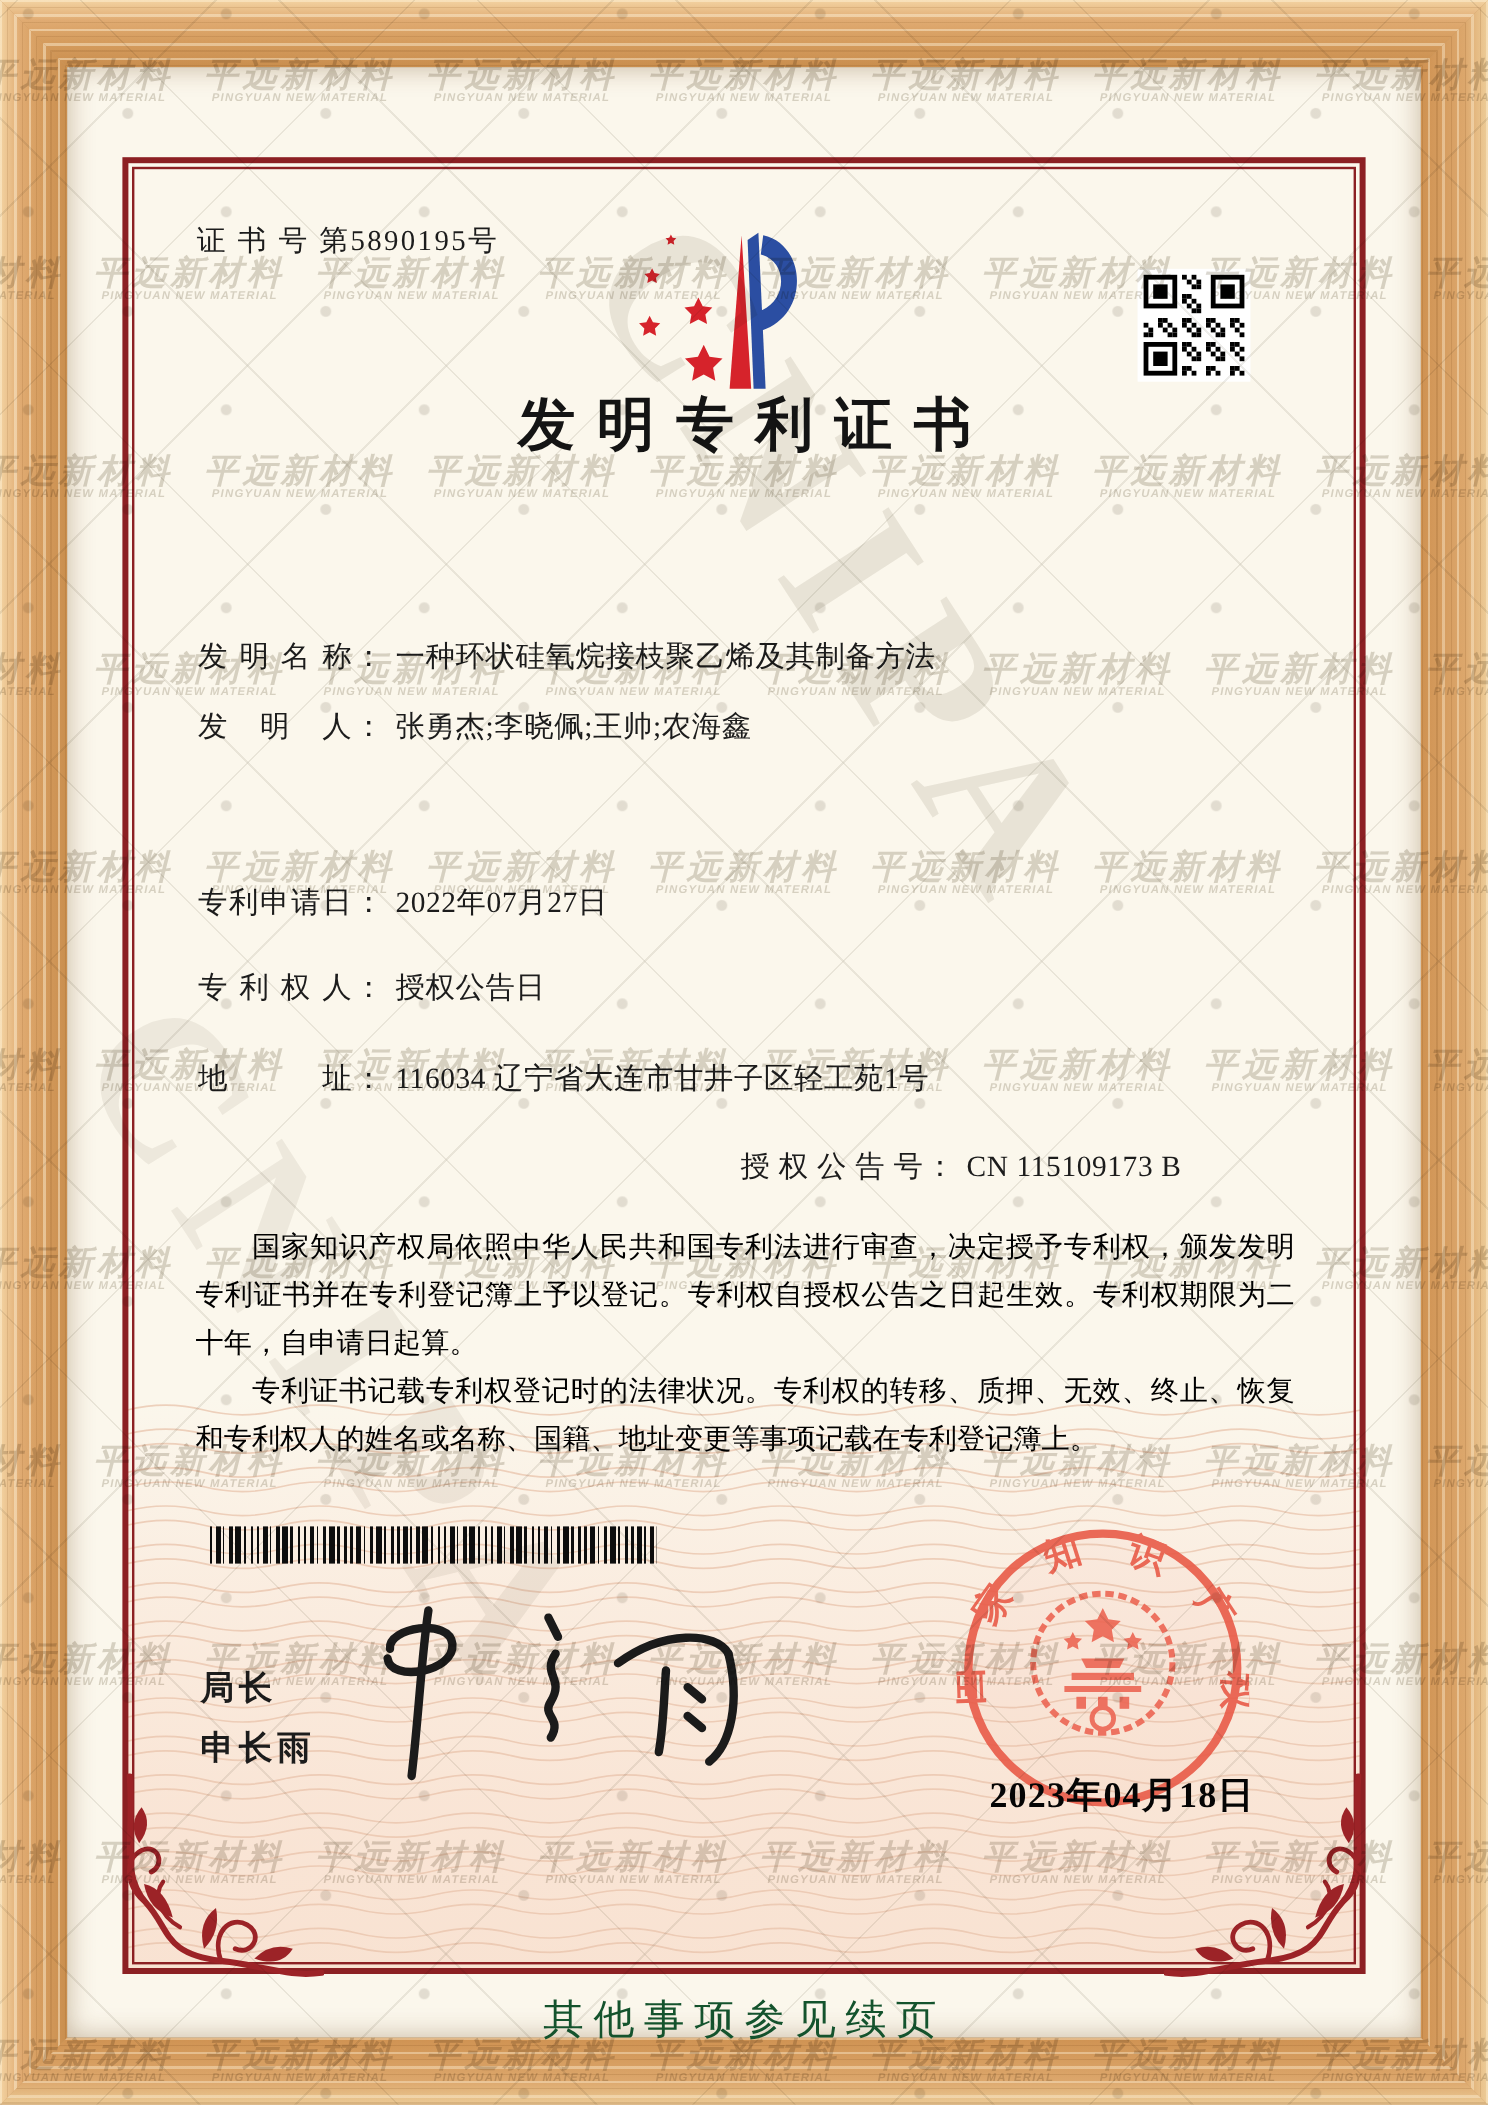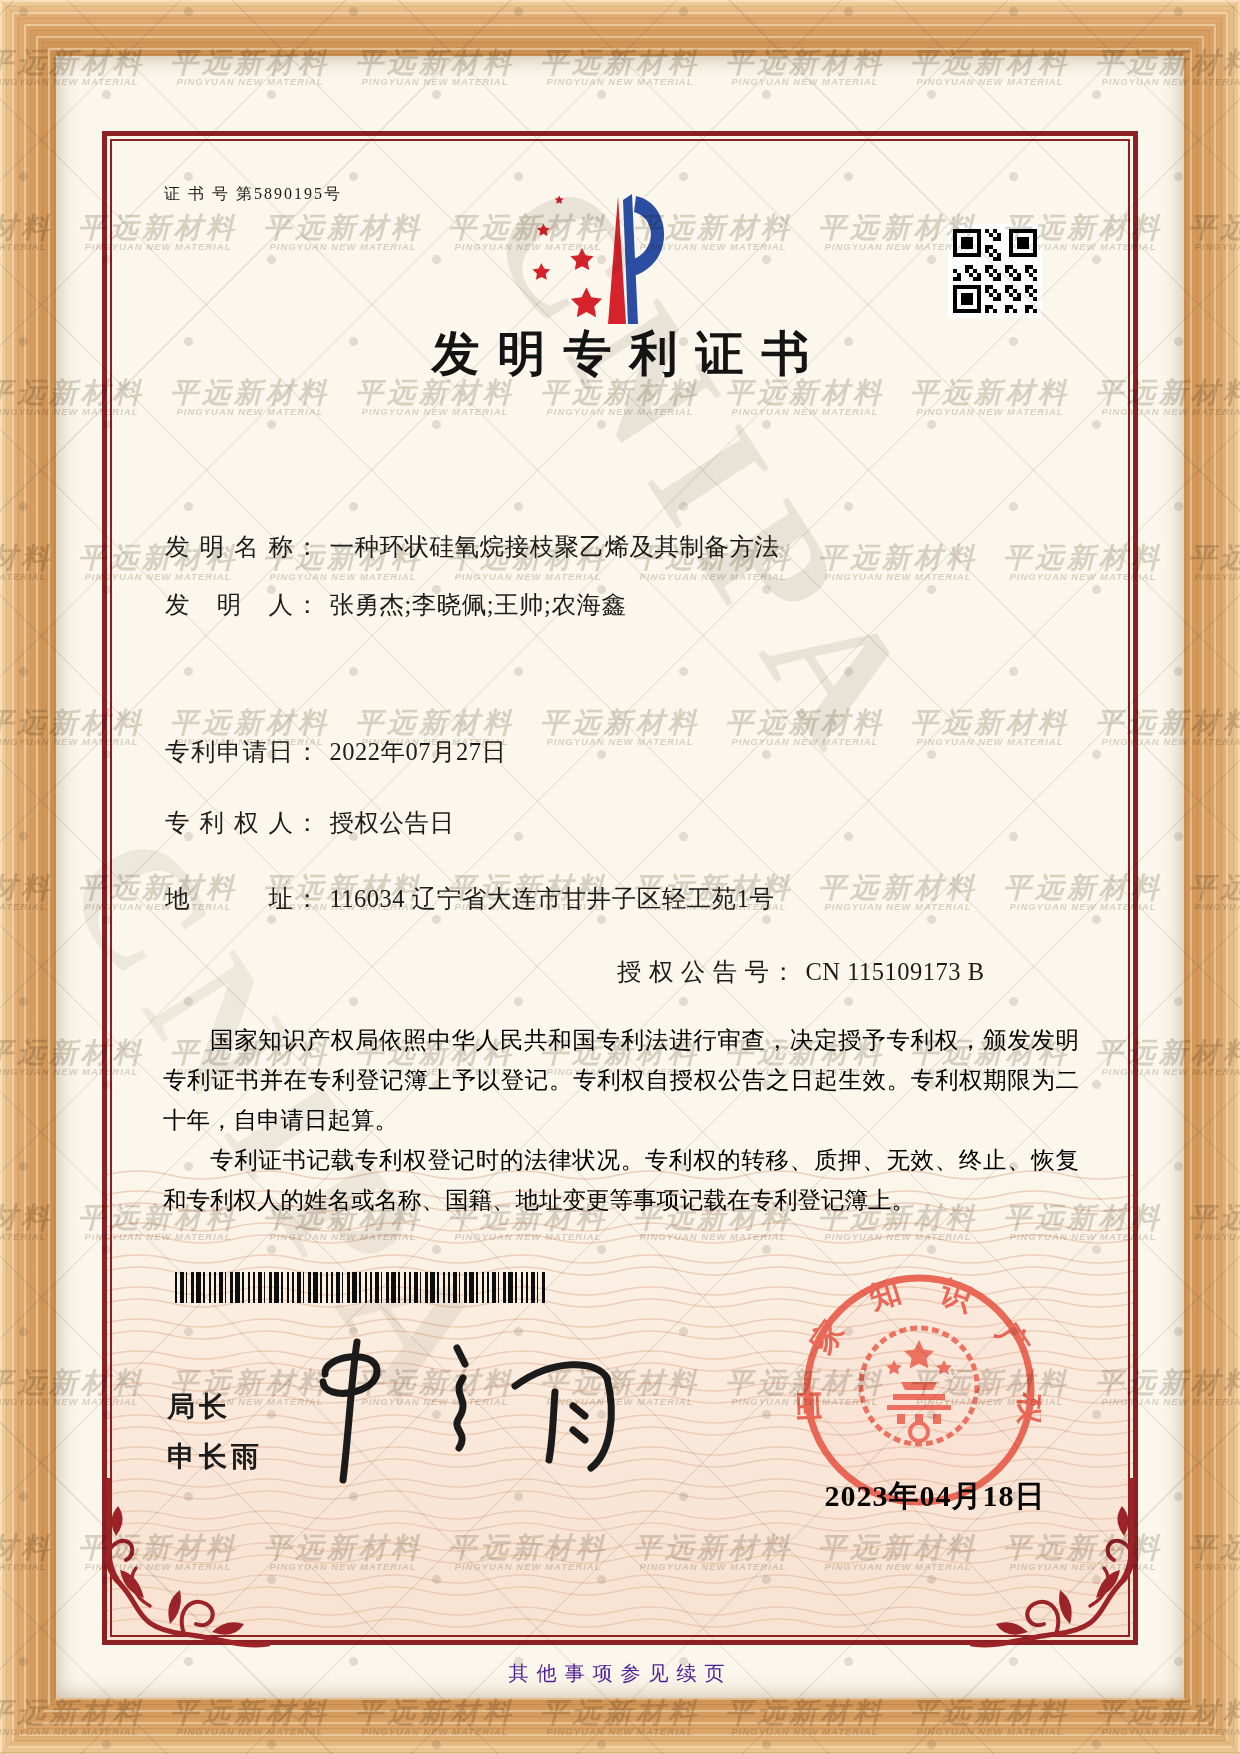--- a/index.html
+++ b/index.html
@@ -37,21 +37,21 @@
   .wave-zone svg{position:absolute;left:0;top:0;}
   
   .cert-border{position:absolute;left:102px;top:131px;width:1036px;height:1514px;z-index:4;
     border:5px solid #8c2023;box-sizing:border-box;}
   .cert-border::after{content:"";position:absolute;left:3px;top:3px;right:3px;bottom:3px;border:2px solid #8c2023;}
   .corner-orn{position:absolute;z-index:5;width:178px;height:178px;}
   .corner-bl{left:92px;top:1478px;}
   .corner-br{left:970px;top:1478px;transform:scaleX(-1);}
   
   .content{position:absolute;left:0;top:0;width:1240px;height:1754px;z-index:6;color:#1c1c1c;}
-  .cert-no{position:absolute;left:164px;top:184px;font-size:16px;letter-spacing:2px;}
+  .cert-no{position:absolute;left:164px;top:184px;font-size:24px;letter-spacing:2px;}
   .logo{position:absolute;left:505px;top:178px;}
   .qr{position:absolute;left:948px;top:224px;width:94px;height:94px;background:#fff;}
   .title{position:absolute;left:103px;top:322px;width:1035px;text-align:center;
     font-size:48px;font-weight:700;letter-spacing:18px;text-indent:18px;color:#141414;}
   .frow{position:absolute;left:165px;font-size:24.5px;white-space:nowrap;}
   .flabel{display:inline-block;width:128px;text-align:justify;text-align-last:justify;vertical-align:bottom;}
   .fcolon{display:inline-block;margin:0 10px 0 2px;}
   .fvalue{letter-spacing:.5px;}
   .frow2{position:absolute;left:617px;font-size:24.5px;white-space:nowrap;}
   .flabel2{display:inline-block;width:152px;text-align:justify;text-align-last:justify;vertical-align:bottom;}
@@ -66,21 +66,21 @@
   .director-label{position:absolute;left:167px;top:1388px;font-size:28px;font-weight:600;
     font-family:"Liberation Sans","DejaVu Sans",sans-serif;letter-spacing:4px;}
   .director-name{position:absolute;left:167px;top:1438px;font-size:28px;font-weight:600;
     font-family:"Liberation Sans","DejaVu Sans",sans-serif;letter-spacing:4px;}
   .signature{position:absolute;left:305px;top:1330px;}
   .seal{position:absolute;left:797px;top:1268px;}
   .seal-date{position:absolute;left:790px;top:1476px;width:290px;text-align:center;
     font-size:30px;font-weight:700;color:#050505;letter-spacing:1px;}
   .page-num{position:absolute;left:103px;top:1597px;width:1035px;text-align:center;font-size:21px;color:#2a2a2a;}
   .footer-note{position:absolute;left:103px;top:1660px;width:1035px;text-align:center;
-    font-size:20px;letter-spacing:8px;color:#4c1d95;}
+    font-size:34px;letter-spacing:8px;color:#14532d;}
   
   .lattice{position:absolute;inset:0;z-index:8;pointer-events:none;mix-blend-mode:multiply;opacity:.55;
     background-image:
       radial-gradient(circle, rgba(150,145,133,.45) 0 4px, rgba(0,0,0,0) 5px),
       radial-gradient(circle, rgba(150,145,133,.45) 0 4px, rgba(0,0,0,0) 5px),
       repeating-linear-gradient(45deg, rgba(150,145,133,.30) 0 1.5px, rgba(0,0,0,0) 1.5px 117px),
       repeating-linear-gradient(-45deg, rgba(150,145,133,.30) 0 1.5px, rgba(0,0,0,0) 1.5px 117px);
     background-size:165px 165px,165px 165px,auto,auto;
     background-position:24px 12px,106px 94px,0 0,0 0;}
   .wm-layer{position:absolute;inset:0;z-index:9;pointer-events:none;mix-blend-mode:multiply;}

